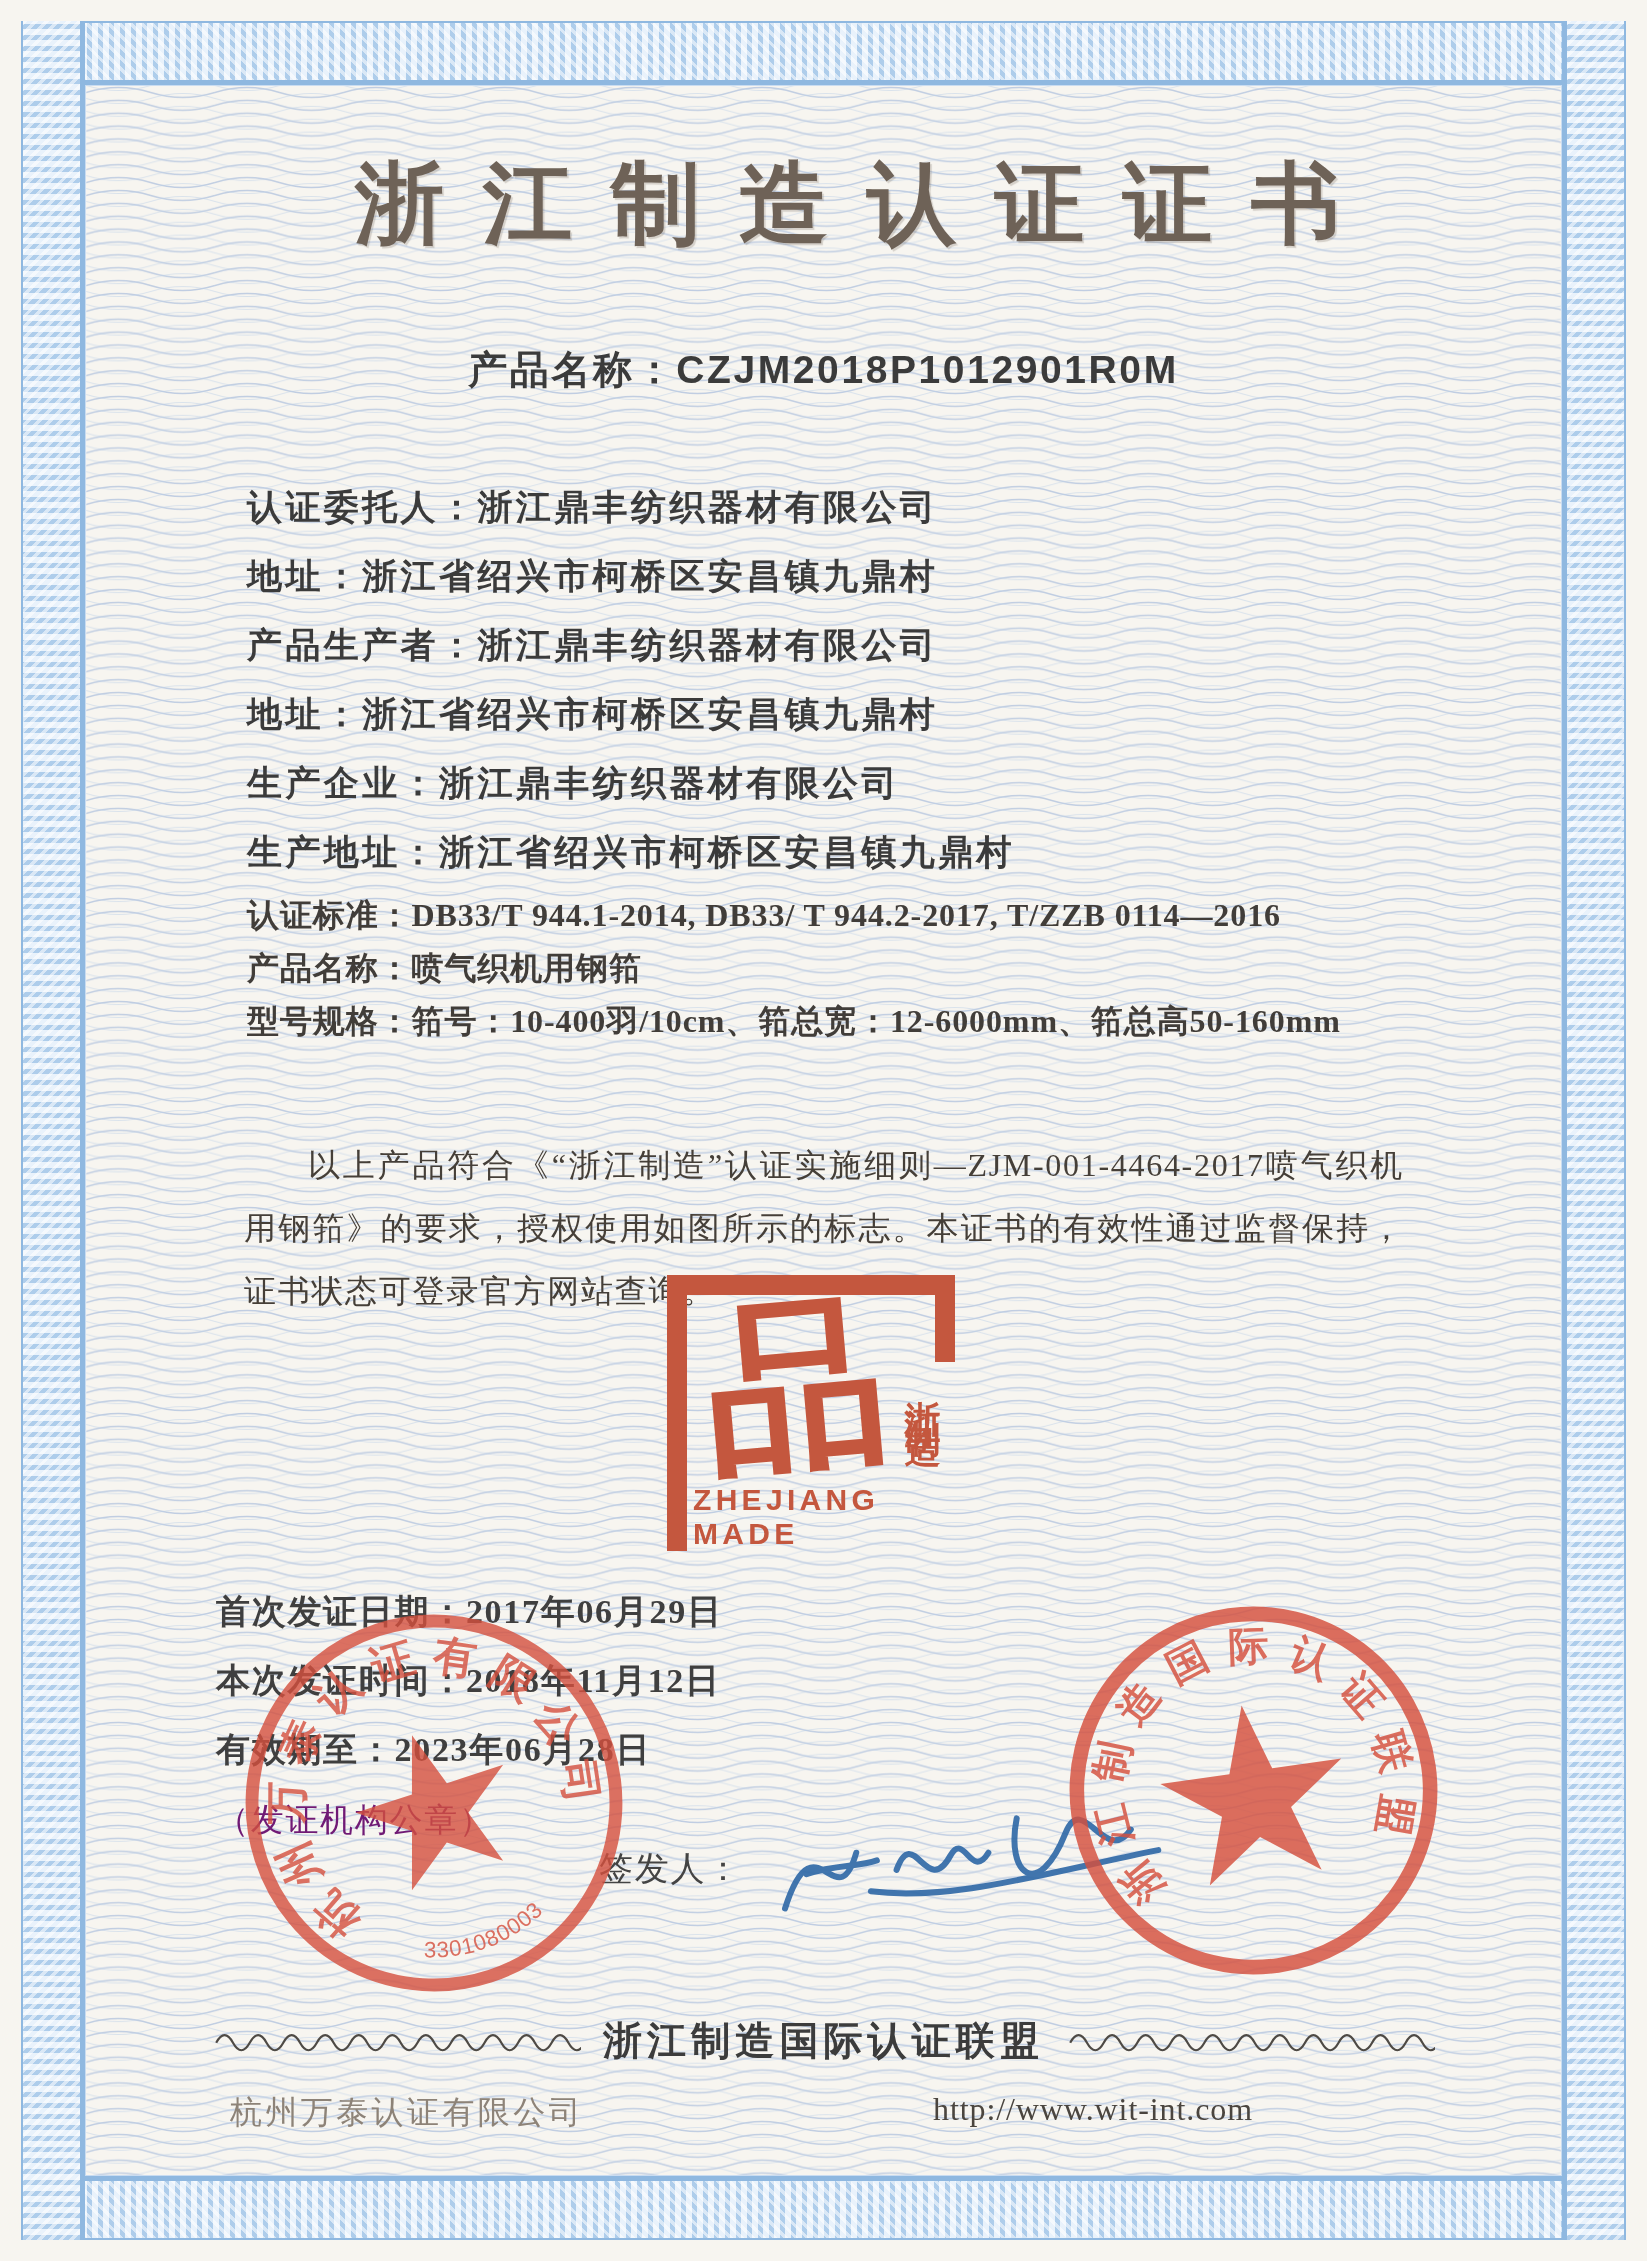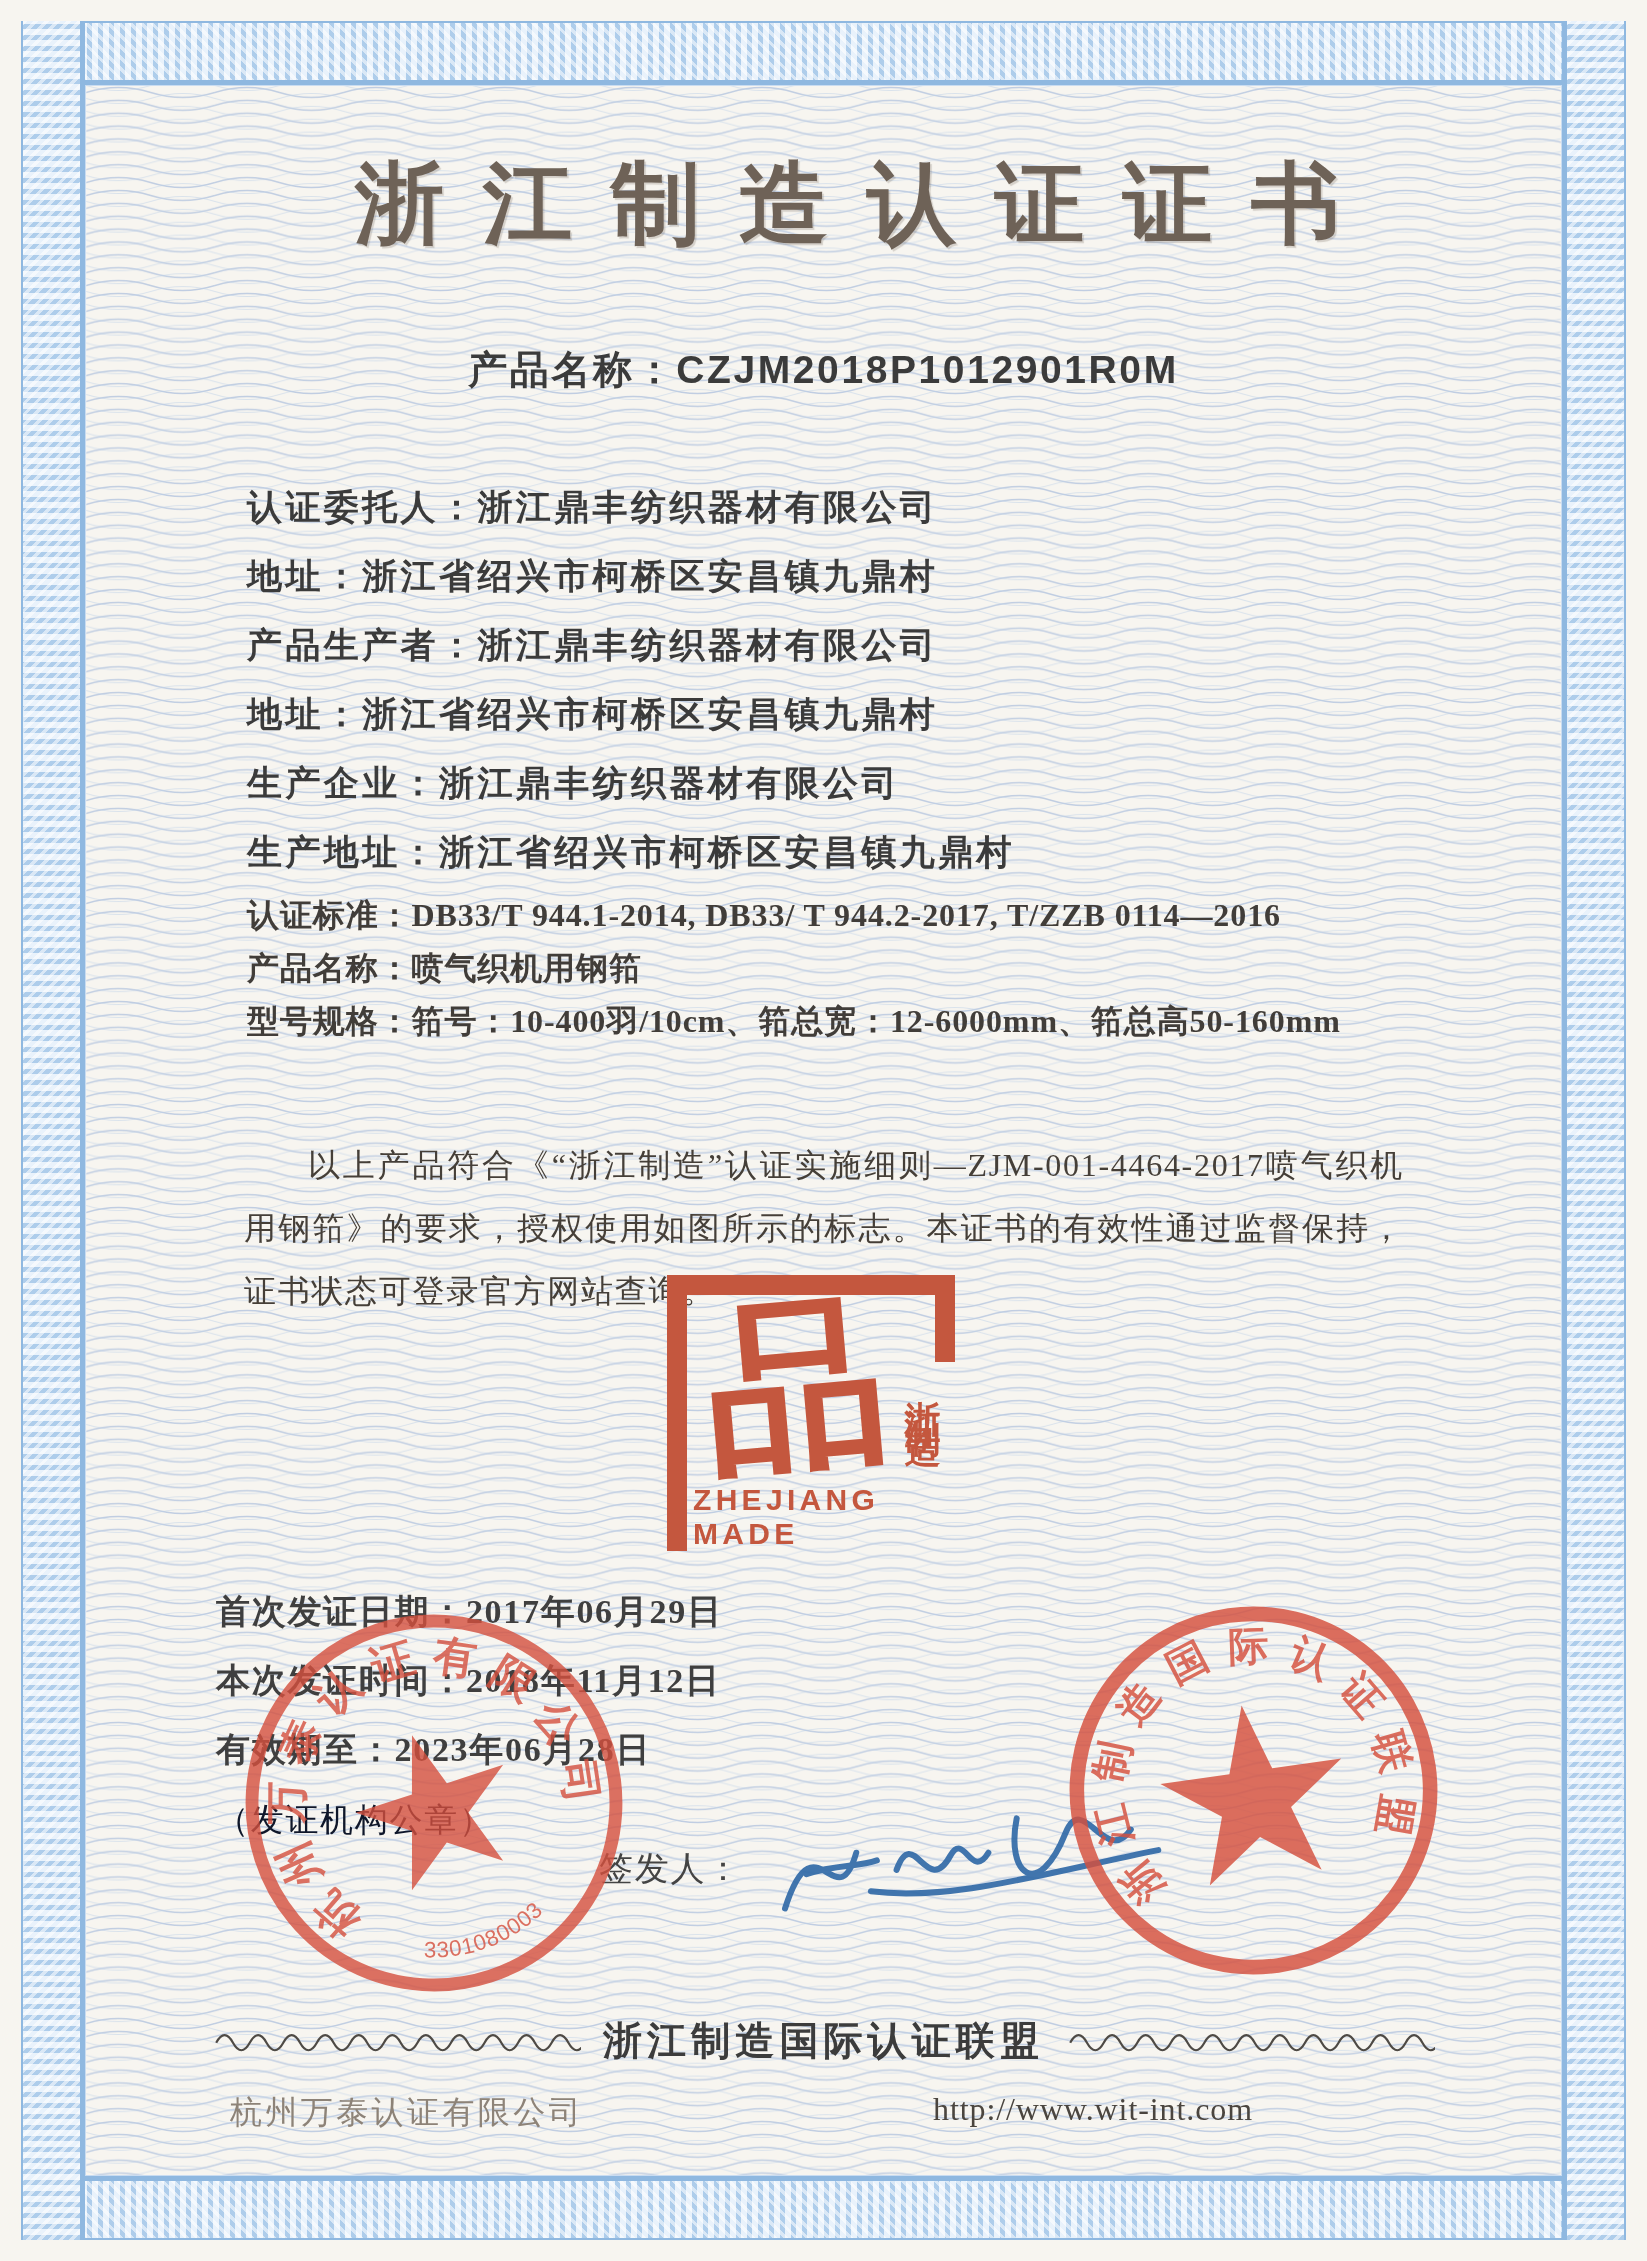--- a/index.html
+++ b/index.html
@@ -27,21 +27,21 @@
   .certno{left:0;right:0;top:343px;text-align:center;font-size:39px;font-weight:bold;
           font-family:"Liberation Sans","DejaVu Sans",sans-serif;color:#3b3b3b;letter-spacing:2.6px;}
   .parties{left:247px;top:456px;font-size:35px;font-weight:bold;color:#3b3b3b;margin-top:28px;}
   .parties .row{height:69px;letter-spacing:3.4px;}
   .details{left:247px;top:894px;font-size:32px;font-weight:bold;color:#413d39;}
   .details .row{height:53px;letter-spacing:0.9px;}
   .statement{left:244px;width:1160px;top:1134px;font-size:32px;line-height:63px;
              text-align:justify;text-indent:2em;color:#453f38;letter-spacing:1.7px;}
   .dates{left:216px;top:1589px;font-size:34px;font-weight:bold;color:#3f3f3f;}
   .dates .row{height:69px;letter-spacing:1.7px;}
-  .sealnote{left:216px;top:1798px;font-size:33px;color:#0f172a;letter-spacing:1.7px;}
+  .sealnote{left:216px;top:1798px;font-size:33px;color:#701a75;letter-spacing:1.7px;}
   .signrow{left:599px;top:1846px;font-size:34px;color:#444;letter-spacing:1.7px;}
   
   .logo{left:667px;top:1275px;width:288px;height:276px;z-index:4;}
   .logo .bar{position:absolute;background:#c4573e;}
   .logo .bar.top{left:0;top:0;right:0;height:20px;}
   .logo .bar.left{left:0;top:0;width:20px;height:100%;}
   .logo .bar.rstub{right:0;top:0;width:20px;height:87px;}
   .logo .glyph{position:absolute;left:22px;top:-10.3px;width:214px;text-align:center;
                font-size:182px;font-weight:bold;color:#c4573e;transform:rotate(-5deg);
                font-family:"DejaVu Serif",serif;}

